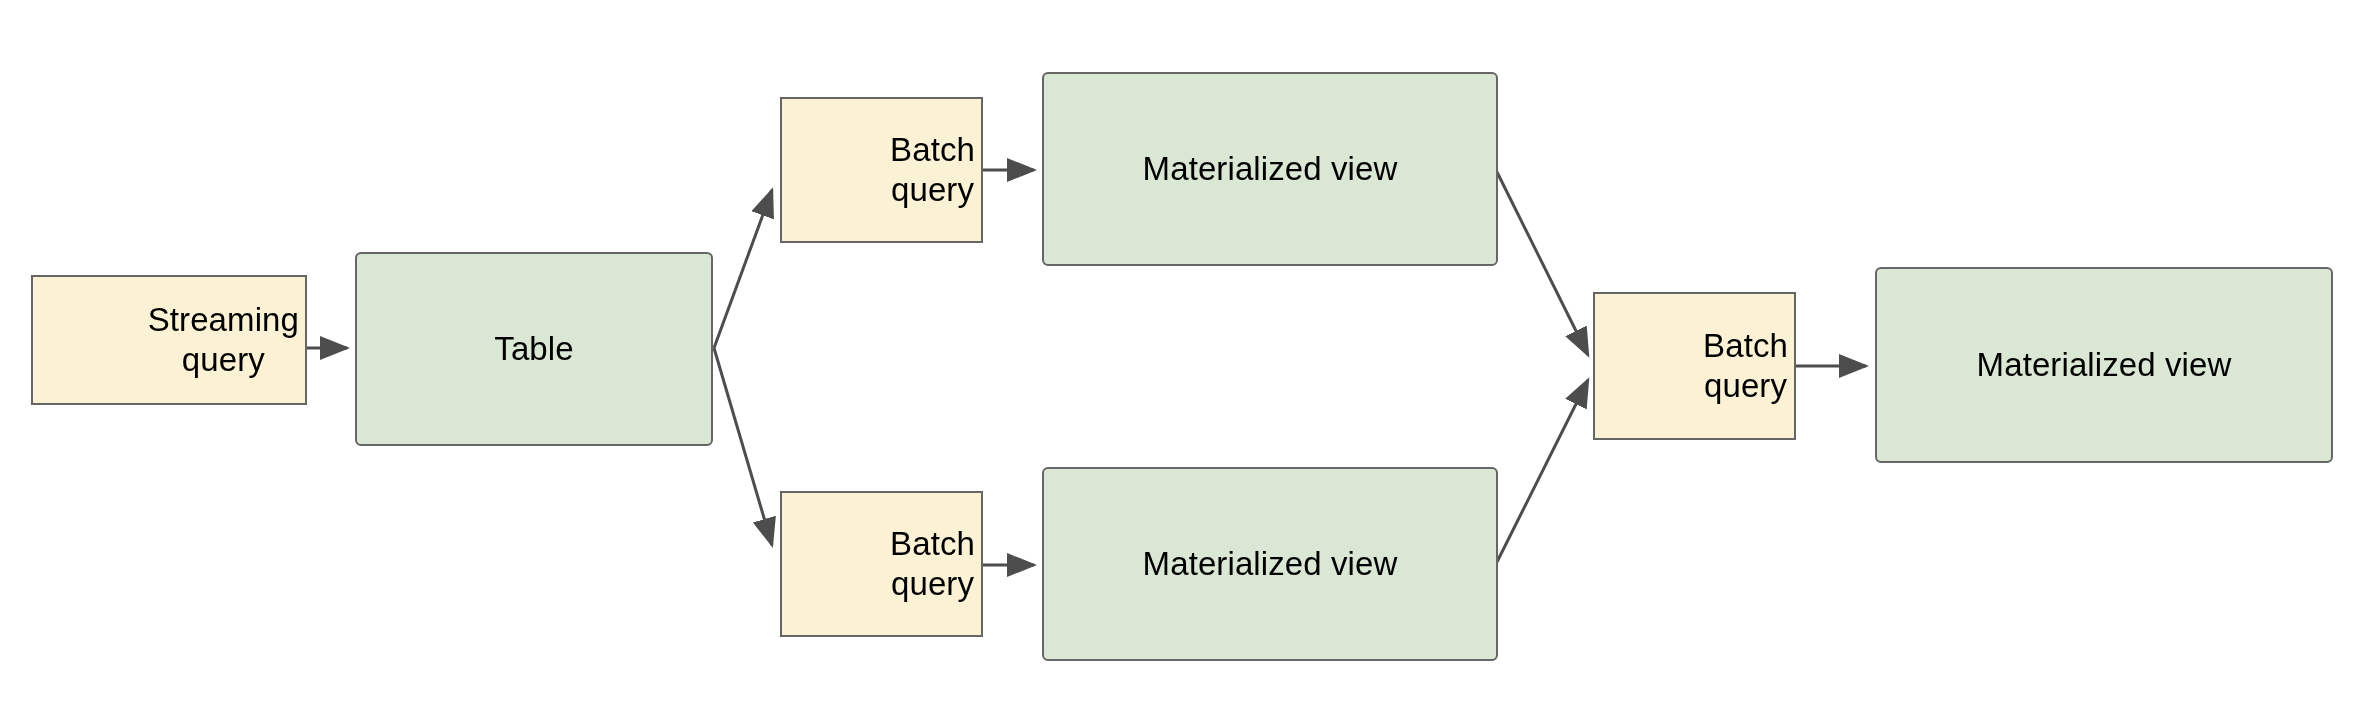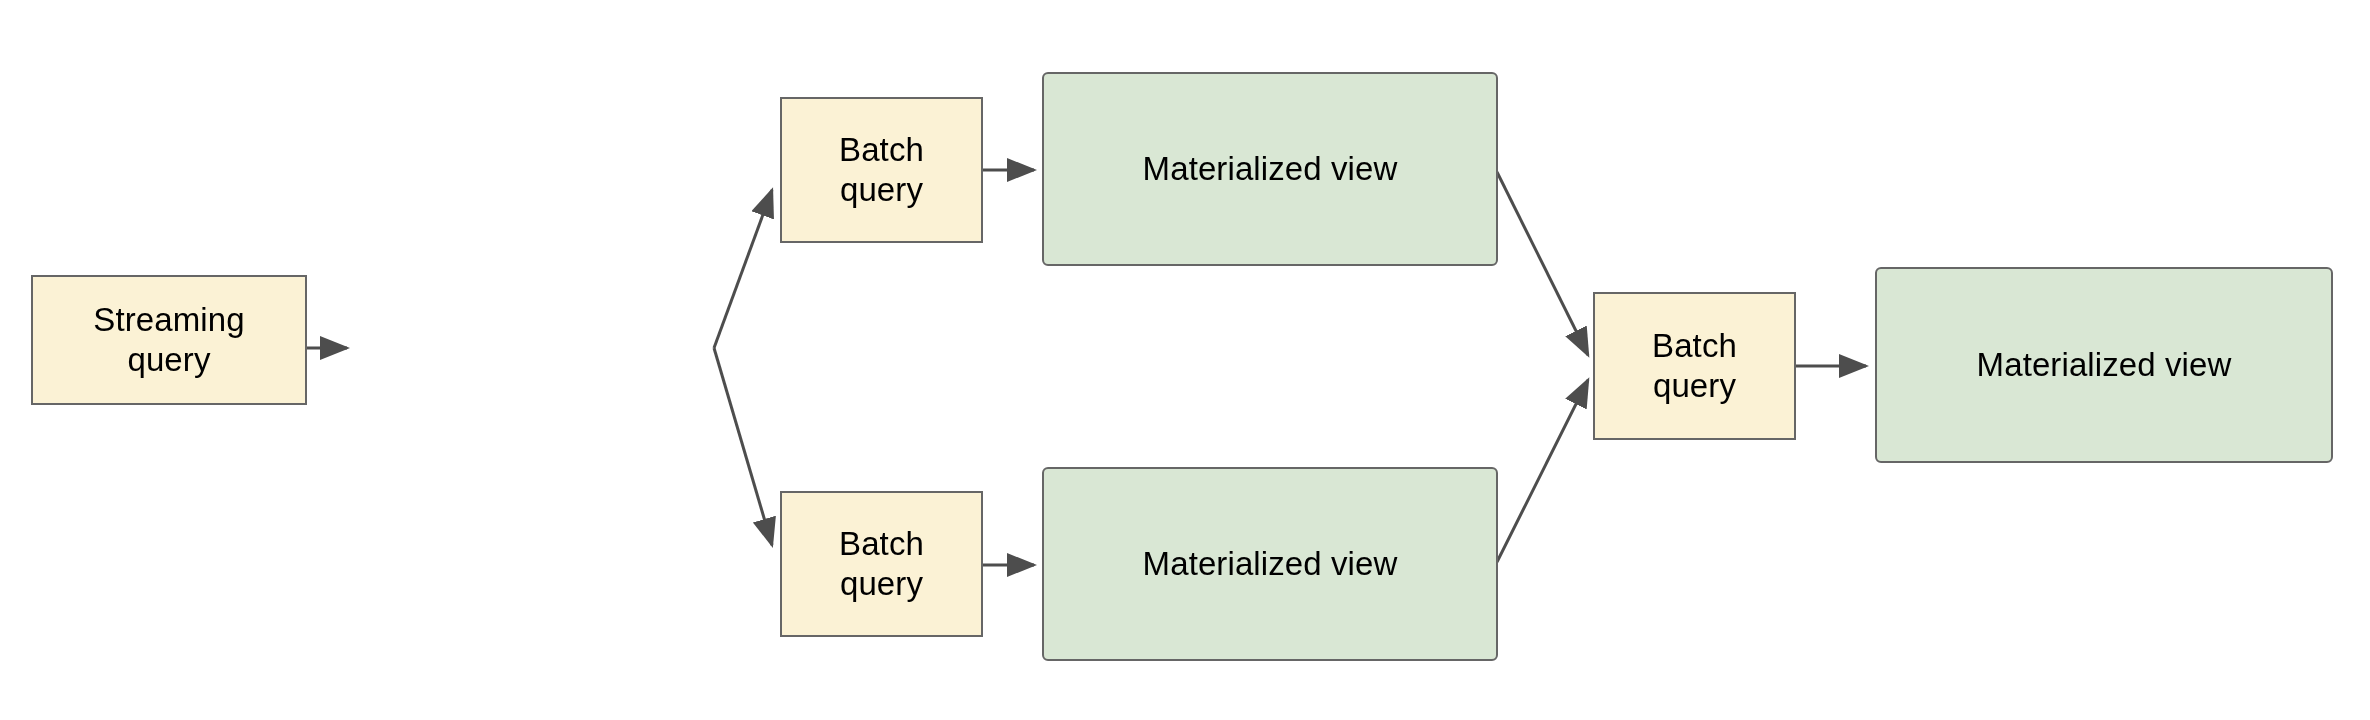--- a/index.html
+++ b/index.html
@@ -32,20 +32,21 @@
     text-align: center;
     color: #000000;
     font-size: 33px;
     line-height: 1.22;
     letter-spacing: 0.1px;
     border: 2px solid #666666;
   }
   .node-process {
     background: #fbf2d5;
     border-radius: 0;
+    justify-content: flex-end;
   }
   .node-store {
     background: #d9e7d4;
     border-radius: 6px;
   }
   .node-label {
     white-space: pre-line;
     padding: 0 6px;
   }
 </style>
@@ -76,20 +77,23 @@
     <line x1="1497" y1="562" x2="1588" y2="380" stroke="#4d4d4d" stroke-width="3" marker-end="url(#arrowhead)"></line>
 
     <line x1="1796" y1="366" x2="1866" y2="366" stroke="#4d4d4d" stroke-width="3" marker-end="url(#arrowhead)"></line>
   </svg>
 
   <div class="node node-process" style="left:31px; top:275px; width:276px; height:130px;">
     <span class="node-label">Streaming
 query</span>
   </div>
 
+  <div class="node node-store" style="left:355px; top:252px; width:358px; height:194px;">
+    <span class="node-label">Table</span>
+  </div>
 
   <div class="node node-process" style="left:780px; top:97px; width:203px; height:146px;">
     <span class="node-label">Batch
 query</span>
   </div>
 
   <div class="node node-store" style="left:1042px; top:72px; width:456px; height:194px;">
     <span class="node-label">Materialized view</span>
   </div>
 

